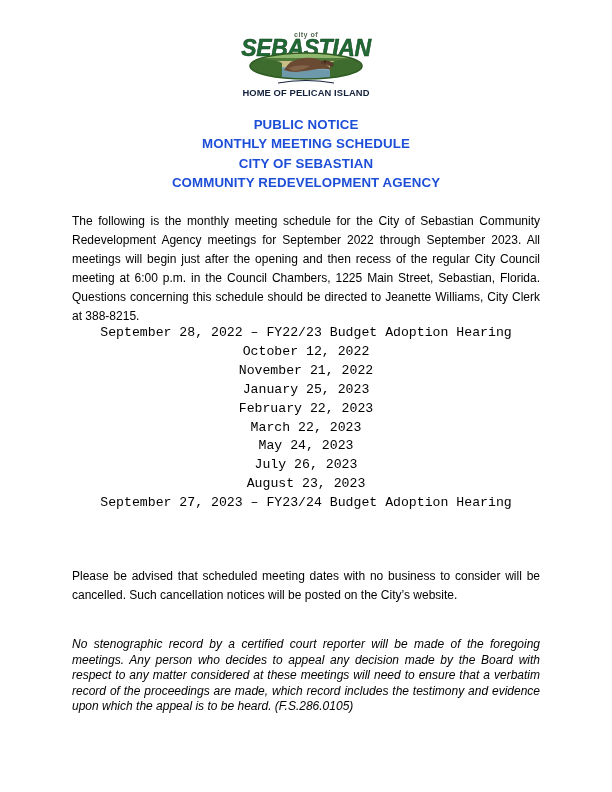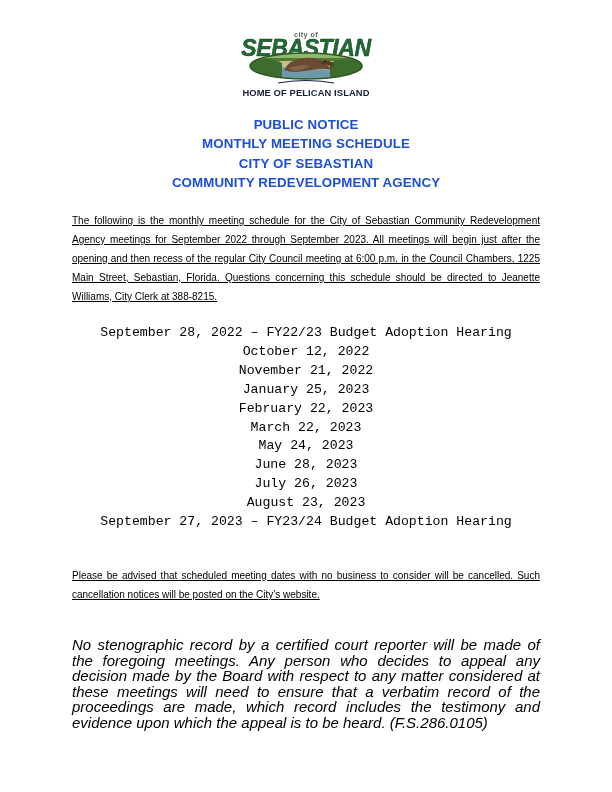--- a/index.html
+++ b/index.html
@@ -58,27 +58,26 @@
 
   
   .body-block {
     position: absolute;
     left: 72px;
     top: 212px;
     width: 468px;
   }
   .para {
     font-family: "Liberation Sans", sans-serif;
-    font-size: 10px;
+    font-size: 12px;
     line-height: 18.9px;
     text-align: justify;
     text-justify: inter-word;
     color: #000000;
     margin: 0;
-    text-decoration: underline;
   }
 
   
   .dates-block {
     position: absolute;
     left: 72px;
     top: 324px;
     width: 468px;
     text-align: center;
   }
@@ -101,21 +100,21 @@
   
   .fineprint-block {
     position: absolute;
     left: 72px;
     top: 637px;
     width: 468px;
   }
   .fineprint {
     font-family: "Liberation Sans", sans-serif;
     font-style: italic;
-    font-size: 15px;
+    font-size: 12px;
     line-height: 15.6px;
     text-align: justify;
     text-justify: inter-word;
     color: #000000;
     margin: 0;
   }
 </style>
 </head>
 <body>
 
@@ -171,21 +170,20 @@
   </div>
 
   <div class="dates-block">
     <div class="date-line">September 28, 2022 – FY22/23 Budget Adoption Hearing</div>
     <div class="date-line">October 12, 2022</div>
     <div class="date-line">November 21, 2022</div>
     <div class="date-line">January 25, 2023</div>
     <div class="date-line">February 22, 2023</div>
     <div class="date-line">March 22, 2023</div>
     <div class="date-line">May 24, 2023</div>
-    <div class="date-line">June 28, 2023</div>
     <div class="date-line">July 26, 2023</div>
     <div class="date-line">August 23, 2023</div>
     <div class="date-line">September 27, 2023 – FY23/24 Budget Adoption Hearing</div>
   </div>
 
   <div class="closing-block">
     <p class="para">Please be advised that scheduled meeting dates with no business to consider will be cancelled.  Such cancellation notices will be posted on the City’s website.</p>
   </div>
 
   <div class="fineprint-block">

